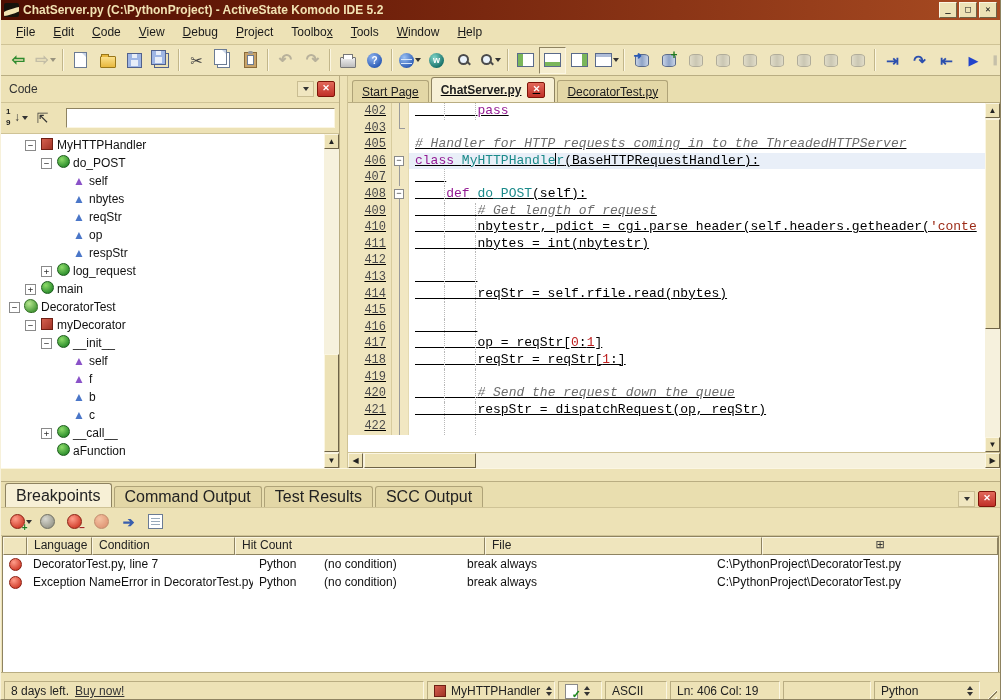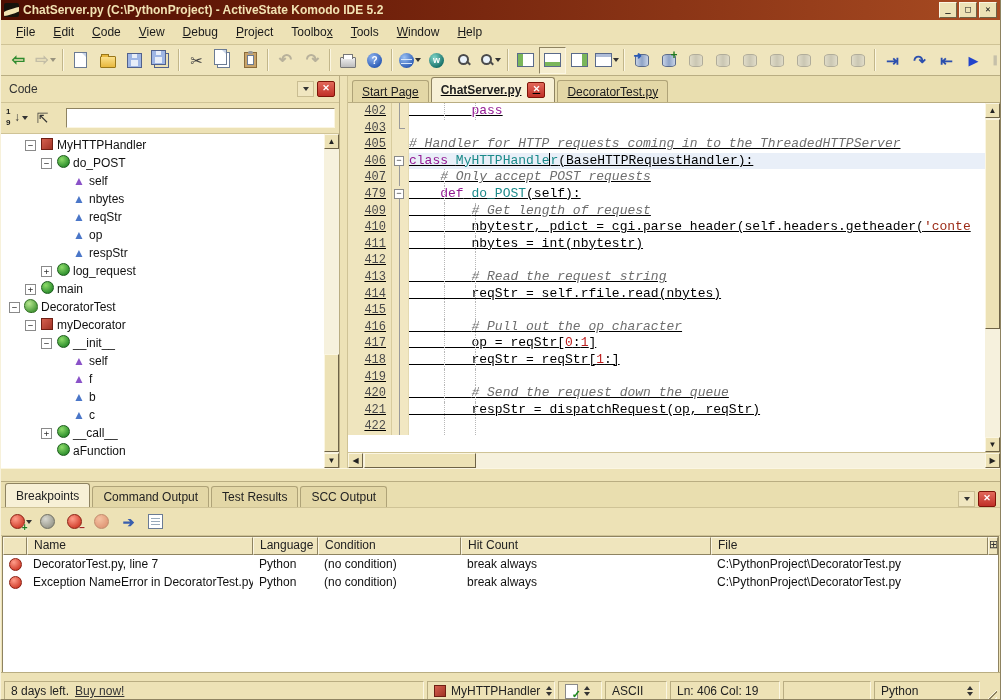--- a/index.html
+++ b/index.html
@@ -103,41 +103,41 @@
   .tabstrip{height:26px;display:flex;align-items:flex-end;padding-left:4px;border-bottom:1px solid #B9AD82;background:#E9DEAF;}
   .etab{height:21px;display:flex;align-items:center;padding:0 9px;margin-right:2px;font-size:12px;color:#222;
         background:#E3D7A6;border:1px solid #AFA378;border-bottom:none;border-radius:3px 3px 0 0;}
   .etab.active{background:#F7F0D6;font-weight:bold;height:24px;border-color:#8E8361;align-items:center;}
   .etab .tabclose{margin-left:6px;}
   .editbody{flex:1;display:flex;overflow:hidden;background:#fff;}
   .lines{flex:1;overflow:hidden;font-family:"Liberation Mono","DejaVu Sans Mono",monospace;font-size:13px;}
   .cl{display:flex;height:16.6px;line-height:16.6px;}
   .cl .num{width:38px;flex:none;text-align:right;padding-right:5px;background:#EFE5BE;color:#4a4a4a;font-size:12px;border-right:1px solid #D8CC9E;}
   .cl .fold{width:16px;flex:none;background:#F1E7C2;position:relative;border-right:1px solid #E4DAB2;}
-  .cl .code{flex:1;white-space:pre;position:relative;padding-left:0;color:#000;min-width:0;}
+  .cl .code{flex:1;white-space:pre;position:relative;padding-left:6px;color:#000;min-width:0;}
   .cl.cur .code{background:#E9EFF8;}
   .fold-v::before{content:"";position:absolute;left:7px;top:0;bottom:0;width:1px;background:#9a9a9a;}
   .fold-c::before{content:"";position:absolute;left:7px;top:0;height:9px;width:1px;background:#9a9a9a;}
   .fold-c::after{content:"";position:absolute;left:7px;top:8px;width:6px;height:1px;background:#9a9a9a;}
   .fold-m::before{content:"−";position:absolute;left:2px;top:3px;width:10px;height:10px;box-sizing:border-box;border:1px solid #8a8a8a;
                   background:#fff;font-size:9px;line-height:8px;text-align:center;color:#333;}
   .fold-m::after{content:"";position:absolute;left:7px;top:13px;bottom:0;width:1px;background:#9a9a9a;}
   .tk-kw{color:#941B94;}
   .tk-name{color:#1B8A8A;}
   .tk-com{color:#6E6E6E;font-style:italic;}
   .tk-str{color:#9C2A16;text-align:center;}
   .tk-num{color:#BE2020;}
   .tcaret{display:inline-block;width:1px;height:13px;background:#000;vertical-align:-2px;}
   .guide{position:absolute;top:0;bottom:0;width:0;border-left:1px dotted #B8B8B8;}
   .hscroll{height:15px;position:relative;background:#F6F1DD;border-top:1px solid #CFC396;}
   
   .hsplit{height:12px;background:#EDE2B6;border-top:1px solid #FBF6E2;border-bottom:1px solid #B9AD82;}
   .bottompanel{height:190px;display:flex;flex-direction:column;}
   .btabs{height:25px;display:flex;align-items:flex-end;padding:0 4px;background:#E9DEAF;border-bottom:1px solid #CFC396;}
-  .btab{height:20px;display:flex;align-items:center;padding:0 10px;margin-right:2px;font-size:12px;color:#222;
+  .btab{height:20px;display:flex;align-items:center;padding:0 10px;margin-right:2px;font-size:16px;color:#222;
         background:#E3D7A6;border:1px solid #AFA378;border-bottom:none;border-radius:3px 3px 0 0;}
   .btab.active{background:#F7F0D6;height:23px;border-color:#8E8361;}
   .btabs .spacer{flex:1;}
   .btoolbar{height:27px;display:flex;align-items:center;padding:0 6px;border-bottom:1px solid #CFC396;}
   .ic-bp,.ic-bpgray,.ic-bppale{width:13px;height:13px;border-radius:50%;background:radial-gradient(circle at 35% 30%,#FF9D8A,#D2402E 75%);border:1px solid #8A1F12;position:relative;}
   .ic-bpgray{background:radial-gradient(circle at 35% 30%,#D8D8D0,#9A9A8E 75%);border-color:#6E6E62;}
   .ic-bppale{opacity:.45;}
   .badge{position:absolute;right:-4px;bottom:-5px;font-size:10px;font-weight:bold;text-shadow:0 0 2px #fff;}
   .badge.plus{color:#1F7A1F;} .badge.minus{color:#A02020;}
   .ic-goarrow{color:#3A5FAE;font-size:14px;font-weight:bold;}
@@ -488,24 +488,24 @@
               <span class="code"><span class="tk-com"># Handler for HTTP requests coming in to the ThreadedHTTPServer</span></span>
             </div>
             <div class="cl cur">
               <span class="num">406</span>
               <span class="fold fold-m"></span>
               <span class="code"><span class="tk-kw">class</span><span class="tk-pl"> </span><span class="tk-name">MyHTTPHandle</span><span class="tcaret"></span><span class="tk-name">r</span><span class="tk-pl">(BaseHTTPRequestHandler):</span></span>
             </div>
             <div class="cl">
               <span class="num">407</span>
               <span class="fold fold-v"></span>
-              <span class="code"><span class="guide" style="left: calc(4ch + 4px);"></span><span class="tk-pl">    </span><span class="tk-com"># Only accept POST requests</span></span>
-            </div>
-            <div class="cl">
-              <span class="num">479</span>
+              <span class="code"><span class="guide" style="left: calc(4ch + 4px);"></span><span class="tk-pl">    </span></span>
+            </div>
+            <div class="cl">
+              <span class="num">408</span>
               <span class="fold fold-m"></span>
               <span class="code"><span class="guide" style="left: calc(4ch + 4px);"></span><span class="tk-pl">    </span><span class="tk-kw">def</span><span class="tk-pl"> </span><span class="tk-name">do_POST</span><span class="tk-pl">(self):</span></span>
             </div>
             <div class="cl">
               <span class="num">409</span>
               <span class="fold fold-v"></span>
               <span class="code"><span class="guide" style="left: calc(4ch + 4px);"></span><span class="guide" style="left: calc(8ch + 4px);"></span><span class="tk-pl">        </span><span class="tk-com"># Get length of request</span></span>
             </div>
             <div class="cl">
               <span class="num">410</span>
@@ -518,36 +518,36 @@
               <span class="code"><span class="guide" style="left: calc(4ch + 4px);"></span><span class="guide" style="left: calc(8ch + 4px);"></span><span class="tk-pl">        nbytes = int(nbytestr)</span></span>
             </div>
             <div class="cl">
               <span class="num">412</span>
               <span class="fold fold-v"></span>
               <span class="code"><span class="guide" style="left: calc(4ch + 4px);"></span><span class="guide" style="left: calc(8ch + 4px);"></span></span>
             </div>
             <div class="cl">
               <span class="num">413</span>
               <span class="fold fold-v"></span>
-              <span class="code"><span class="guide" style="left: calc(4ch + 4px);"></span><span class="guide" style="left: calc(8ch + 4px);"></span><span class="tk-pl">        </span><span class="tk-com"># Read the request string</span></span>
+              <span class="code"><span class="guide" style="left: calc(4ch + 4px);"></span><span class="guide" style="left: calc(8ch + 4px);"></span><span class="tk-pl">        </span></span>
             </div>
             <div class="cl">
               <span class="num">414</span>
               <span class="fold fold-v"></span>
               <span class="code"><span class="guide" style="left: calc(4ch + 4px);"></span><span class="guide" style="left: calc(8ch + 4px);"></span><span class="tk-pl">        reqStr = self.rfile.read(nbytes)</span></span>
             </div>
             <div class="cl">
               <span class="num">415</span>
               <span class="fold fold-v"></span>
               <span class="code"><span class="guide" style="left: calc(4ch + 4px);"></span><span class="guide" style="left: calc(8ch + 4px);"></span></span>
             </div>
             <div class="cl">
               <span class="num">416</span>
               <span class="fold fold-v"></span>
-              <span class="code"><span class="guide" style="left: calc(4ch + 4px);"></span><span class="guide" style="left: calc(8ch + 4px);"></span><span class="tk-pl">        </span><span class="tk-com"># Pull out the op character</span></span>
+              <span class="code"><span class="guide" style="left: calc(4ch + 4px);"></span><span class="guide" style="left: calc(8ch + 4px);"></span><span class="tk-pl">        </span></span>
             </div>
             <div class="cl">
               <span class="num">417</span>
               <span class="fold fold-v"></span>
               <span class="code"><span class="guide" style="left: calc(4ch + 4px);"></span><span class="guide" style="left: calc(8ch + 4px);"></span><span class="tk-pl">        op = reqStr[</span><span class="tk-num">0</span><span class="tk-pl">:</span><span class="tk-num">1</span><span class="tk-pl">]</span></span>
             </div>
             <div class="cl">
               <span class="num">418</span>
               <span class="fold fold-v"></span>
               <span class="code"><span class="guide" style="left: calc(4ch + 4px);"></span><span class="guide" style="left: calc(8ch + 4px);"></span><span class="tk-pl">        reqStr = reqStr[</span><span class="tk-num">1</span><span class="tk-pl">:]</span></span>
@@ -622,21 +622,20 @@
         <span class="tb-btn">
           <span class="ic ic-goarrow">➔</span>
         </span>
         <span class="tb-btn">
           <span class="ic ic-props"></span>
         </span>
       </div>
     <div class="bp-table">
       <div class="bthead">
           <span class="bth btc c0"></span>
-          <span class="bth btc c1">Name</span>
           <span class="bth btc c2">Language</span>
           <span class="bth btc c3">Condition</span>
           <span class="bth btc c4">Hit Count</span>
           <span class="bth btc c5">File</span>
           <span class="bth cpick">⊞</span>
         </div>
       <div class="btbody">
           <div class="btrow">
             <span class="btc c0">
               <span class="bprow-icon"></span>

